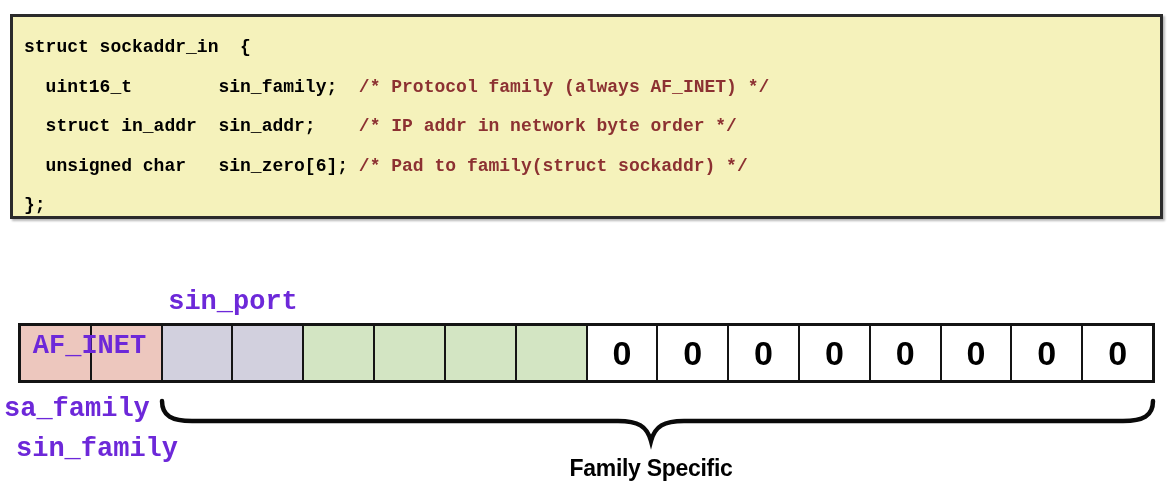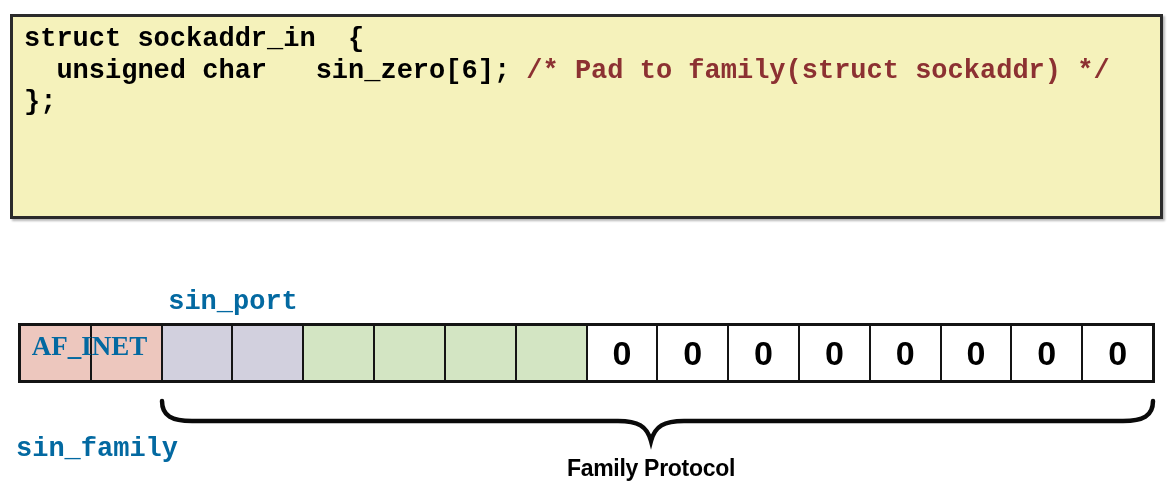--- a/index.html
+++ b/index.html
@@ -9,66 +9,68 @@
   }
   
   .code-box{
     position:absolute;left:10px;top:14px;width:1153px;height:205px;
     box-sizing:border-box;background:var(--code-bg);
     border:3px solid #2b2b2b;padding:7px 0 0 11px;
     box-shadow:2px 2px 2px rgba(0,0,0,0.28);
   }
   .code-line{
     font-family:"Liberation Mono","DejaVu Sans Mono",monospace;
-    font-weight:bold;font-size:27px;line-height:31.5px;
-    white-space:pre;color:#000;
+    font-weight:bold;font-size:18px;line-height:31.5px;
+    white-space:pre;color:#000;margin-top:8px;
   }
   .code-line .comment{color:var(--comment);}
   
   .mem-row{
     position:absolute;left:18px;top:323px;width:1137px;height:60px;
     box-sizing:border-box;border:3px solid #141414;display:flex;background:#fff;
   }
   .cell{
     flex:1 1 0;border-left:2px solid #141414;
     display:flex;align-items:center;justify-content:center;
     font-family:"Liberation Sans",sans-serif;font-weight:bold;
     font-size:34px;color:#000;
   }
   .cell:first-child{border-left:none;}
   .cell.family{background:var(--family-cell);}
   .cell.port{background:var(--port-cell);}
   .cell.addr{background:var(--addr-cell);}
   .cell.zero{background:var(--zero-cell);}
   .mono-label{
     font-family:"Liberation Mono","DejaVu Sans Mono",monospace;
-    font-weight:bold;font-size:27px;color:#0369a1;white-space:pre;
+    font-weight:bold;font-size:27px;color:#6d28d9;white-space:pre;
   }
   .af-label{
     position:absolute;left:20px;top:326px;width:139px;height:40px;
-    display:flex;align-items:center;justify-content:center;font-family:Liberation Serif, serif;
+    display:flex;align-items:center;justify-content:center;
   }
   .lbl-port{position:absolute;left:160px;top:287px;width:146px;text-align:center;}
   .lbl-addr{position:absolute;left:302px;top:287px;width:284px;text-align:center;}
   .lbl-sa-family{position:absolute;left:4px;top:394px;}
   .lbl-sin-family{position:absolute;left:16px;top:434px;}
   .brace-svg{position:absolute;left:0;top:0;width:1174px;height:502px;pointer-events:none;}
   .lbl-family-specific{
     position:absolute;left:526px;top:455px;width:250px;text-align:center;
     font-family:"Liberation Sans",sans-serif;font-weight:bold;
     font-size:23px;letter-spacing:-0.3px;color:#000;
   }
 </style>
 </head>
 <body>
 
 <div id="stage">
 
   <div class="code-box">
     <div class="code-line"><span>struct sockaddr_in  {</span><span class="comment"></span></div>
+    <div class="code-line"><span>  uint16_t        sin_family;  </span><span class="comment">/* Protocol family (always AF_INET) */</span></div>
+    <div class="code-line"><span>  struct in_addr  sin_addr;    </span><span class="comment">/* IP addr in network byte order */</span></div>
     <div class="code-line"><span>  unsigned char   sin_zero[6]; </span><span class="comment">/* Pad to family(struct sockaddr) */</span></div>
     <div class="code-line"><span>};</span><span class="comment"></span></div>
   </div>
 
   <div class="mono-label lbl-port">sin_port</div>
 
   <div class="mem-row">
       <div class="cell family"></div>
       <div class="cell family"></div>
       <div class="cell port"></div>
@@ -82,21 +84,22 @@
       <div class="cell zero">0</div>
       <div class="cell zero">0</div>
       <div class="cell zero">0</div>
       <div class="cell zero">0</div>
       <div class="cell zero">0</div>
       <div class="cell zero">0</div>
     </div>
 
   <div class="mono-label af-label">AF_INET</div>
 
+  <div class="mono-label lbl-sa-family">sa_family</div>
   <div class="mono-label lbl-sin-family">sin_family</div>
 
   <svg class="brace-svg" viewBox="0 0 1174 502" xmlns="http://www.w3.org/2000/svg">
     <path d="M 162 401 C 162 416 172 421 192 421 L 618 421 C 638 421 647 426 651 441 C 655 426 664 421 684 421 L 1123 421 C 1143 421 1153 416 1153 401" fill="none" stroke="#0a0a0a" stroke-width="4.5" stroke-linecap="round"></path>
   </svg>
 
-  <div class="lbl-family-specific">Family Protocol</div>
+  <div class="lbl-family-specific">Family Specific</div>
 
 </div>
 
 </body></html>

